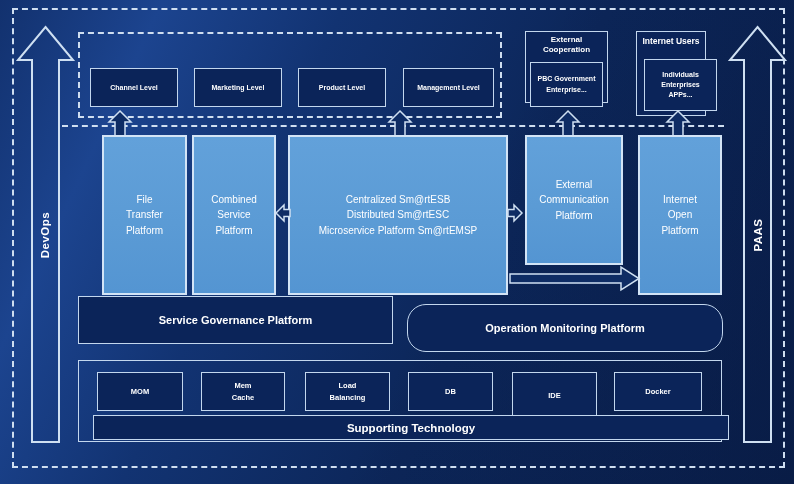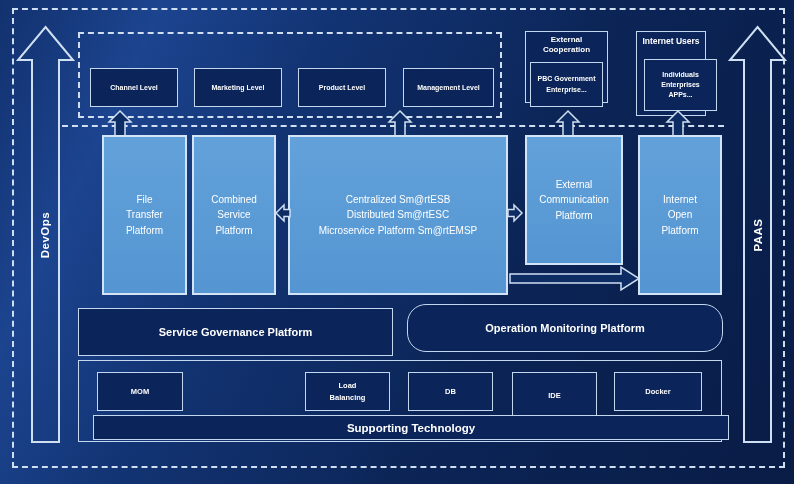--- a/index.html
+++ b/index.html
@@ -148,31 +148,35 @@
   <svg class="abs" style="left:276px;top:203px;" width="14" height="20" viewBox="0 0 14 20">
     <polygon points="0,10 8,2 8,6.5 14,6.5 14,13.5 8,13.5 8,18" fill="#0e2c64" stroke="#cfe0f2" stroke-width="1.5"></polygon>
   </svg>
   <svg class="abs" style="left:508px;top:203px;" width="14" height="20" viewBox="0 0 14 20">
     <polygon points="14,10 6,2 6,6.5 0,6.5 0,13.5 6,13.5 6,18" fill="#0e2c64" stroke="#cfe0f2" stroke-width="1.5"></polygon>
   </svg>
   <svg class="abs" style="left:510px;top:267px;" width="129" height="23" viewBox="0 0 129 23">
     <polygon points="0,7 111,7 111,0 129,11.5 111,23 111,16 0,16" fill="#0e2c64" stroke="#cfe0f2" stroke-width="1.5"></polygon>
   </svg>
 
-  <div class="abs box-dark gov" style="left:78px;top:308px;width:315px;height:48px;">
+  <div class="abs box-dark gov" style="left:78px;top:296px;width:315px;height:48px;">
     <span>Service Governance Platform</span>
   </div>
   <div class="abs box-dark gov" style="left:407px;top:304px;width:316px;height:48px;border-radius:19px;">
     <span>Operation Monitoring Platform</span>
   </div>
 
   <div class="abs frame-only" style="left:78px;top:360px;width:644px;height:82px;"></div>
 
   <div class="abs box-dark tech" style="left:97px;top:372px;width:86px;height:39px;">
     <span>MOM</span>
+  </div>
+  <div class="abs box-dark tech" style="left:201px;top:372px;width:84px;height:39px;">
+    <span>Mem
+Cache</span>
   </div>
   <div class="abs box-dark tech" style="left:305px;top:372px;width:85px;height:39px;">
     <span>Load
 Balancing</span>
   </div>
   <div class="abs box-dark tech" style="left:408px;top:372px;width:85px;height:39px;">
     <span>DB</span>
   </div>
   <div class="abs box-dark tech" style="left:512px;top:372px;width:85px;height:48px;">
     <span>IDE</span>

